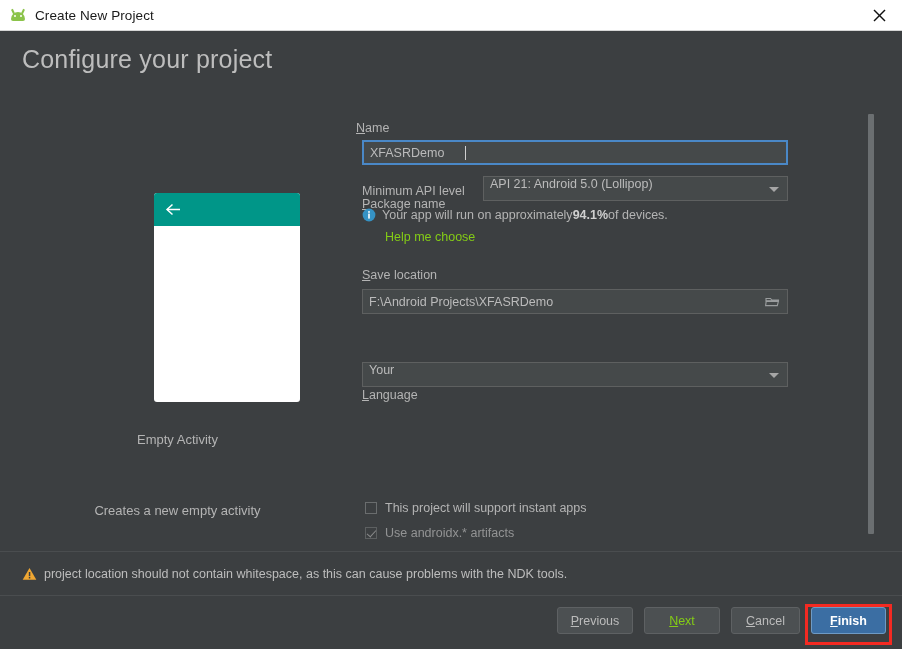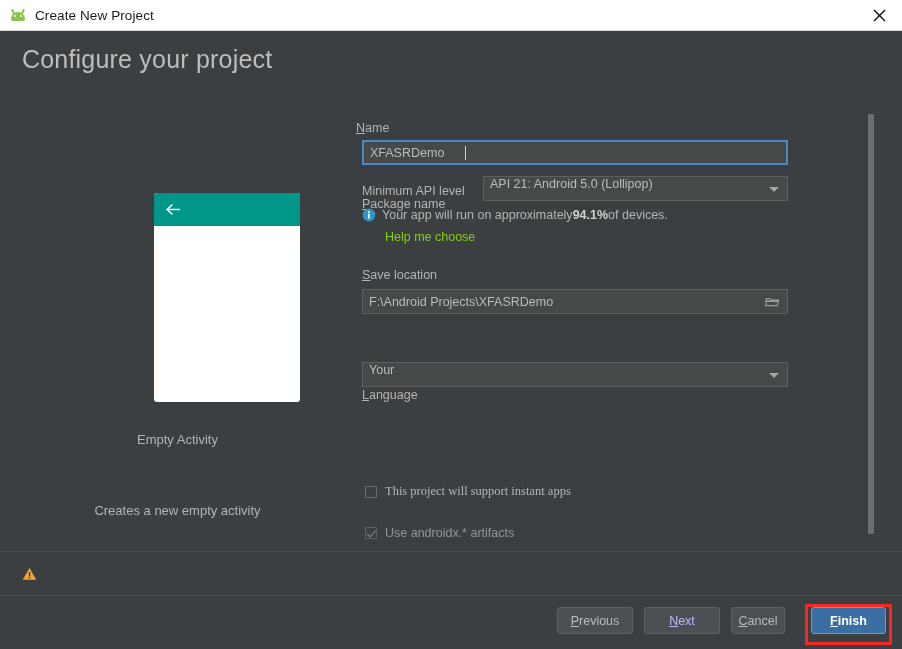--- a/index.html
+++ b/index.html
@@ -261,21 +261,21 @@
   }
   .cbox.checked::after {
     content: "";
     position: absolute;
     left: 3px; top: 0px;
     width: 4px; height: 8px;
     border: solid #a8a8a8;
     border-width: 0 1.6px 1.6px 0;
     transform: rotate(42deg);
   }
-  #check-instant { top: 388px; font-family: Liberation Serif, serif; }
+  #check-instant { top: 405px; }
   #check-androidx { top: 430px; opacity: 0.72; }
 
   
   #scrollbar-track {
     position: absolute;
     left: 866px; top: 96px;
     width: 10px; height: 455px;
   }
   #scrollbar-thumb {
     position: absolute;
@@ -325,32 +325,32 @@
     color: #bbbbbb;
     font-size: 12.5px;
     font-family: "Liberation Sans", sans-serif;
     display: flex;
     align-items: center;
     justify-content: center;
     cursor: pointer;
   }
   .dlg-button .mn { text-decoration: underline; }
   .dlg-button.disabled {
-    color: #c4b5fd;
+    color: #84cc16;
     cursor: default;
   }
   .dlg-button.primary {
     background: #3b6ea3;
     border: 1px solid #6e9ac4;
     color: #ffffff;
     font-weight: bold;
   }
   #btn-previous { left: 557px; width: 76px; }
   #btn-next     { left: 644px; width: 76px; }
-  #btn-cancel   { left: 731px; width: 54px; }
+  #btn-cancel   { left: 731px; width: 69px; }
   #btn-finish   { left: 811px; width: 75px; }
 
   #finish-highlight {
     position: absolute;
     left: 805px; top: 604px;
     width: 87px; height: 41px;
     border: 3px solid #f42a22;
     box-sizing: border-box;
     pointer-events: none;
   }
@@ -460,20 +460,21 @@
   </div>
 
   <div id="warning-bar">
     <span id="warning-icon">
       <svg width="15" height="14" viewBox="0 0 15 14">
         <polygon points="7.5,1 14.3,12.8 0.7,12.8" fill="#f0a732"></polygon>
         <rect x="6.8" y="5" width="1.5" height="4.2" fill="#3c3f41"></rect>
         <rect x="6.8" y="10" width="1.5" height="1.5" fill="#3c3f41"></rect>
       </svg>
     </span>
+    <span id="warning-text">project location should not contain whitespace, as this can cause problems with the NDK tools.</span>
   </div>
 
   <div id="button-bar">
     <div class="dlg-button" id="btn-previous">
       <span><span class="mn">P</span>revious</span>
     </div>
     <div class="dlg-button disabled" id="btn-next">
       <span><span class="mn">N</span>ext</span>
     </div>
     <div class="dlg-button" id="btn-cancel">

